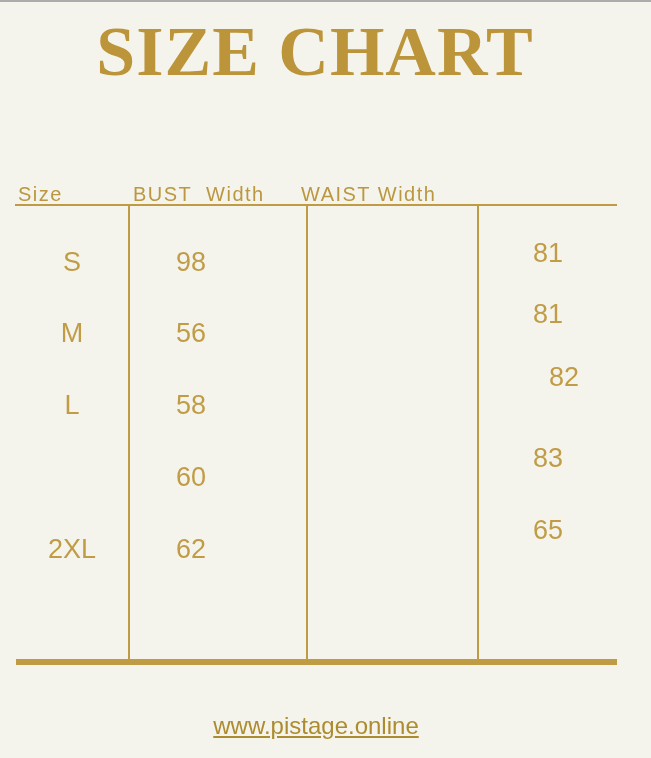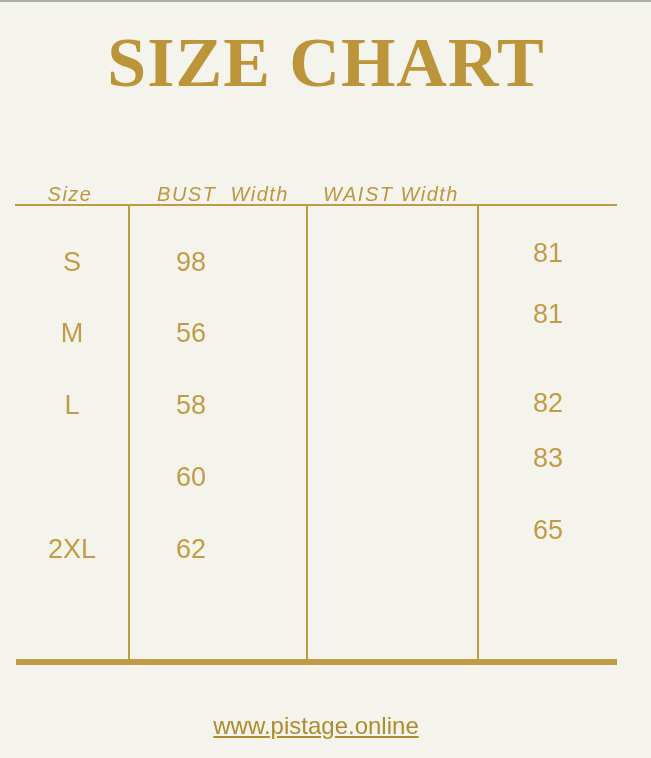--- a/index.html
+++ b/index.html
@@ -19,36 +19,34 @@
     position: absolute;
     top: 0; left: 0;
     width: 651px; height: 2px;
     background: var(--top_border, #ABABAB);
   }
   .title {
     position: absolute;
     top: 17px;
     left: 315px;
     transform: translateX(-50%);
-    margin: 11px;
+    margin: 0;
     font-family: "Liberation Serif", serif;
     font-weight: bold;
     font-size: 70px;
     line-height: 70px;
     letter-spacing: 1px;
     white-space: pre;
     color: var(--gold_title, #BC953B);
   }
   .th {
     position: absolute;
     top: 181px;
     height: 26px;
     line-height: 26px;
-    text-align: center;
-    font-style: italic;
     font-size: 20px;
     letter-spacing: 1.5px;
     white-space: pre;
     color: var(--gold_header, #BA9740);
   }
   .th-size   { left: 18px;  width: 104px; }
   .th-bust   { left: 133px; width: 180px; }
   .th-waist  { left: 301px; width: 180px; }
   .th-length { left: 467px; width: 140px; }
 
@@ -82,21 +80,21 @@
     font-size: 27px;
     color: var(--gold_text, #C19C46);
   }
   .c-size   { left: 16px;  width: 112px; }
   .c-bust   { left: 128px; width: 126px; }
   .c-waist  { left: 308px; width: 168px; }
   .c-length { left: 478px; width: 140px; }
 
   .r0 { top: 247px; } .r1 { top: 318px; } .r2 { top: 390px; }
   .r3 { top: 462px; } .r4 { top: 534px; }
-  .l0 { top: 238px; } .l1 { top: 299px; } .l2 { top: 388px; }
+  .l0 { top: 238px; } .l1 { top: 299px; } .l2 { top: 362px; margin-left: 16px; }
   .l3 { top: 443px; } .l4 { top: 515px; }
 
   .footer-link {
     position: absolute;
     top: 712px;
     left: 316px;
     transform: translateX(-50%);
     font-size: 24px;
     line-height: 28px;
     color: var(--gold_link, #AD8C2F);

